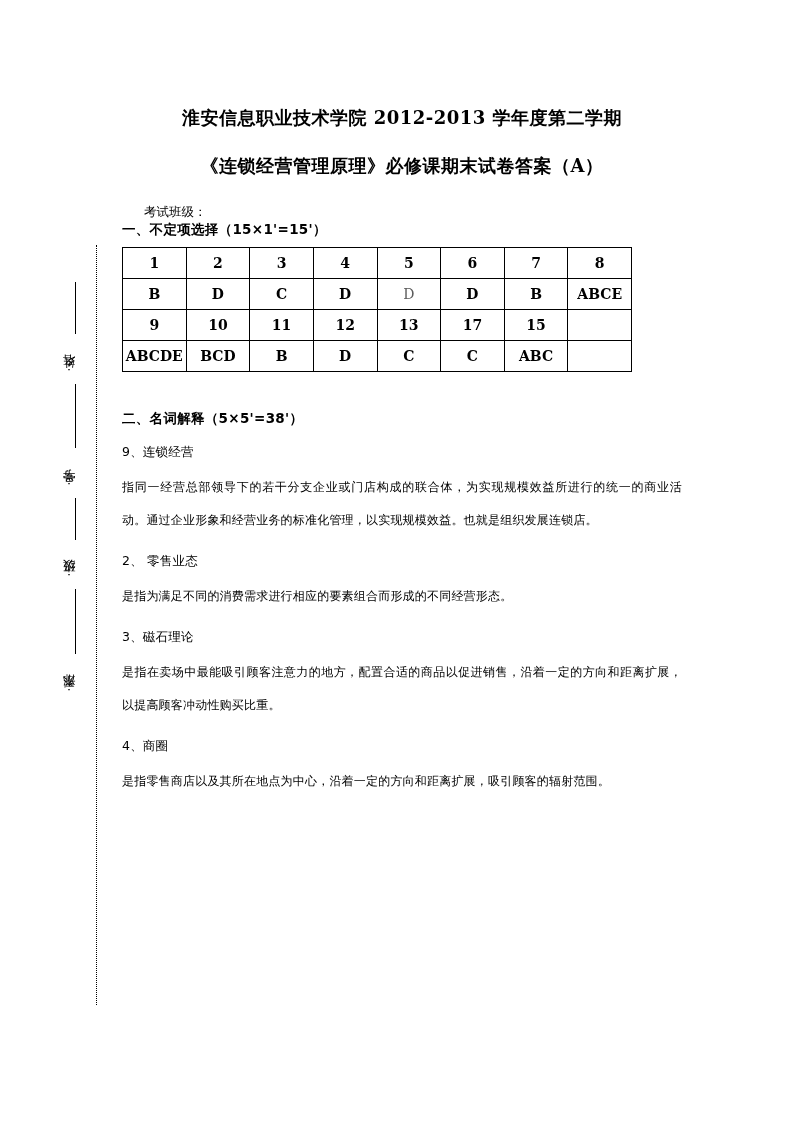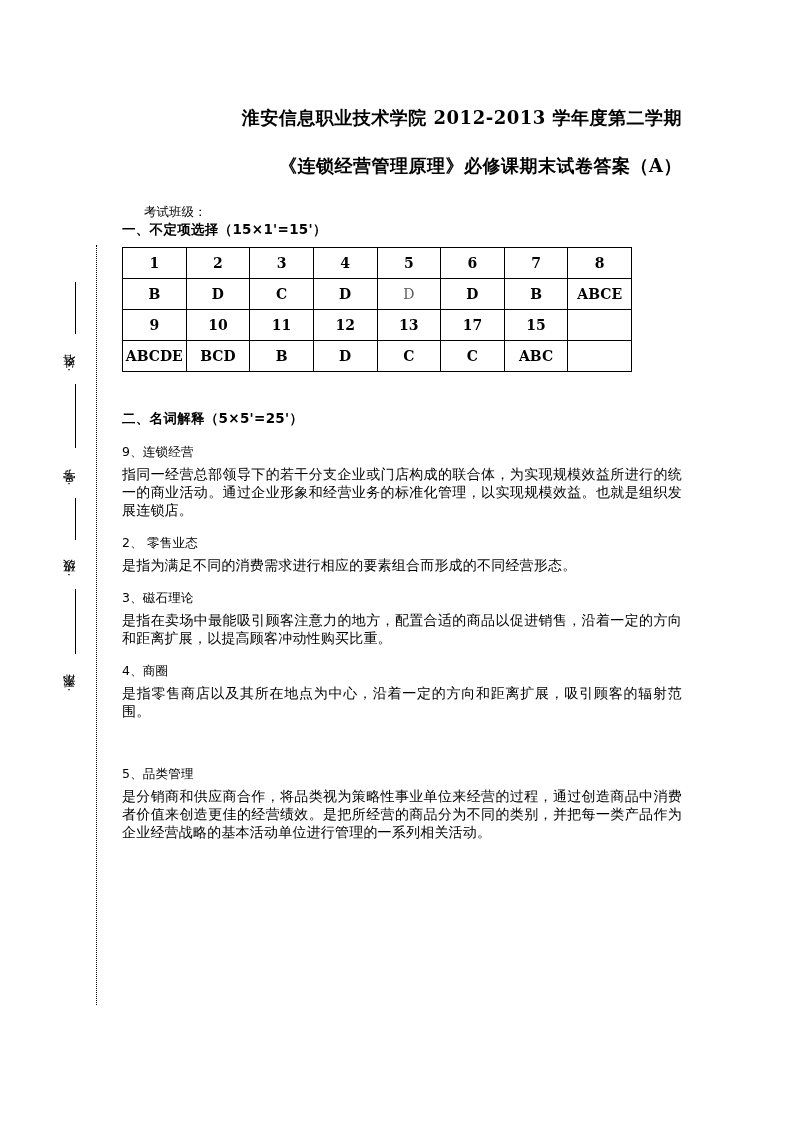--- a/index.html
+++ b/index.html
@@ -53,21 +53,21 @@
 
   
   #content {
     position: absolute;
     left: 122px;
     top: 0;
     width: 560px;
   }
 
   .doc-title {
-    text-align: right;
+    text-align: center;
     font-family: "DejaVu Serif", "Liberation Serif", serif;
     font-weight: bold;
     font-size: 18px;
     letter-spacing: 0.5px;
     white-space: nowrap;
   }
   #title-line-1 { margin-top: 106px; }
   #title-line-2 { margin-top: 24px; }
 
   .exam-class-line {
@@ -103,23 +103,23 @@
     color: #5a5a5a;
   }
 
   
   .term-title {
     margin-top: 16px;
     font-size: 12.5px;
     letter-spacing: 0.2px;
   }
   .term-body {
-    margin-top: 4px;
-    font-size: 14px;
-    line-height: 18px;
+    margin-top: 10px;
+    font-size: 12px;
+    line-height: 33px;
     text-align: justify;
     letter-spacing: 0.2px;
   }
   .spacer-gap { height: 30px; }
 </style>
 </head>
 <body>
 
 <div id="seal-margin">
 
@@ -186,21 +186,21 @@
           <td>B</td>
           <td>D</td>
           <td>C</td>
           <td>C</td>
           <td>ABC</td>
           <td></td>
         </tr>
       </tbody>
   </table>
 
-  <div class="section-heading" style="margin-top:38px;">二、名词解释（5×5'=25'）</div>
+  <div class="section-heading" style="margin-top:38px;">二、名词解释（5×5'=38'）</div>
 
   <div>
     <div class="term-title">9、连锁经营</div>
     <div class="term-body">指同一经营总部领导下的若干分支企业或门店构成的联合体，为实现规模效益所进行的统一的商业活动。通过企业形象和经营业务的标准化管理，以实现规模效益。也就是组织发展连锁店。</div>
   </div>
 
   <div>
     <div class="term-title">2、 零售业态</div>
     <div class="term-body">是指为满足不同的消费需求进行相应的要素组合而形成的不同经营形态。</div>
   </div>
@@ -210,18 +210,14 @@
     <div class="term-body">是指在卖场中最能吸引顾客注意力的地方，配置合适的商品以促进销售，沿着一定的方向和距离扩展，以提高顾客冲动性购买比重。</div>
   </div>
 
   <div>
     <div class="term-title">4、商圈</div>
     <div class="term-body">是指零售商店以及其所在地点为中心，沿着一定的方向和距离扩展，吸引顾客的辐射范围。</div>
   </div>
 
   <div class="spacer-gap"></div>
 
-  <div>
-    <div class="term-title">5、品类管理</div>
-    <div class="term-body">是分销商和供应商合作，将品类视为策略性事业单位来经营的过程，通过创造商品中消费者价值来创造更佳的经营绩效。是把所经营的商品分为不同的类别，并把每一类产品作为企业经营战略的基本活动单位进行管理的一系列相关活动。</div>
-  </div>
 
 </div>
 
 </body></html>

